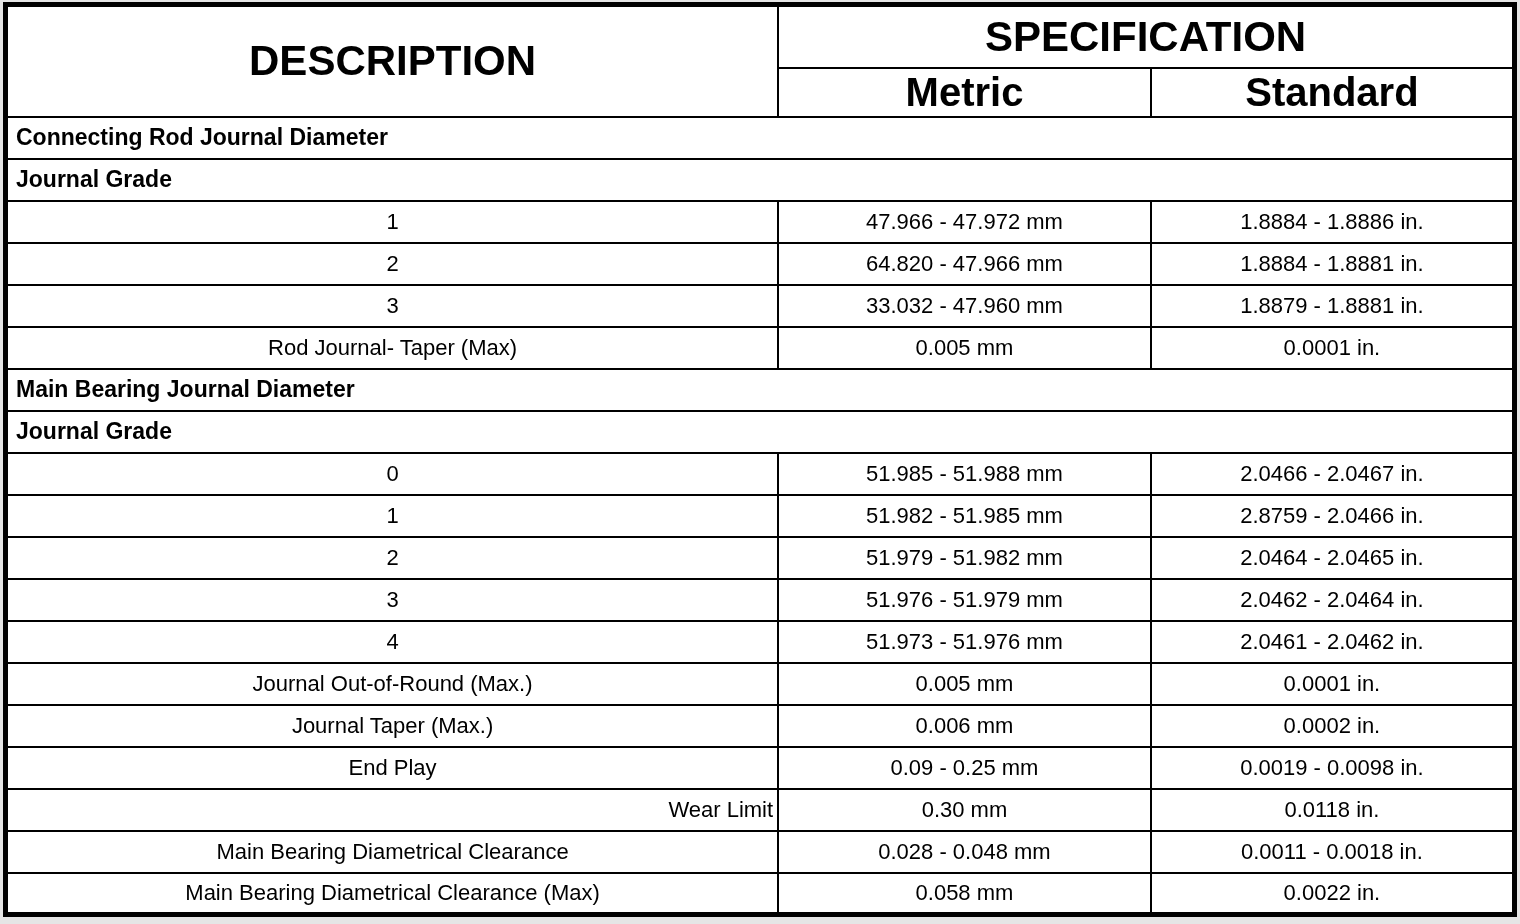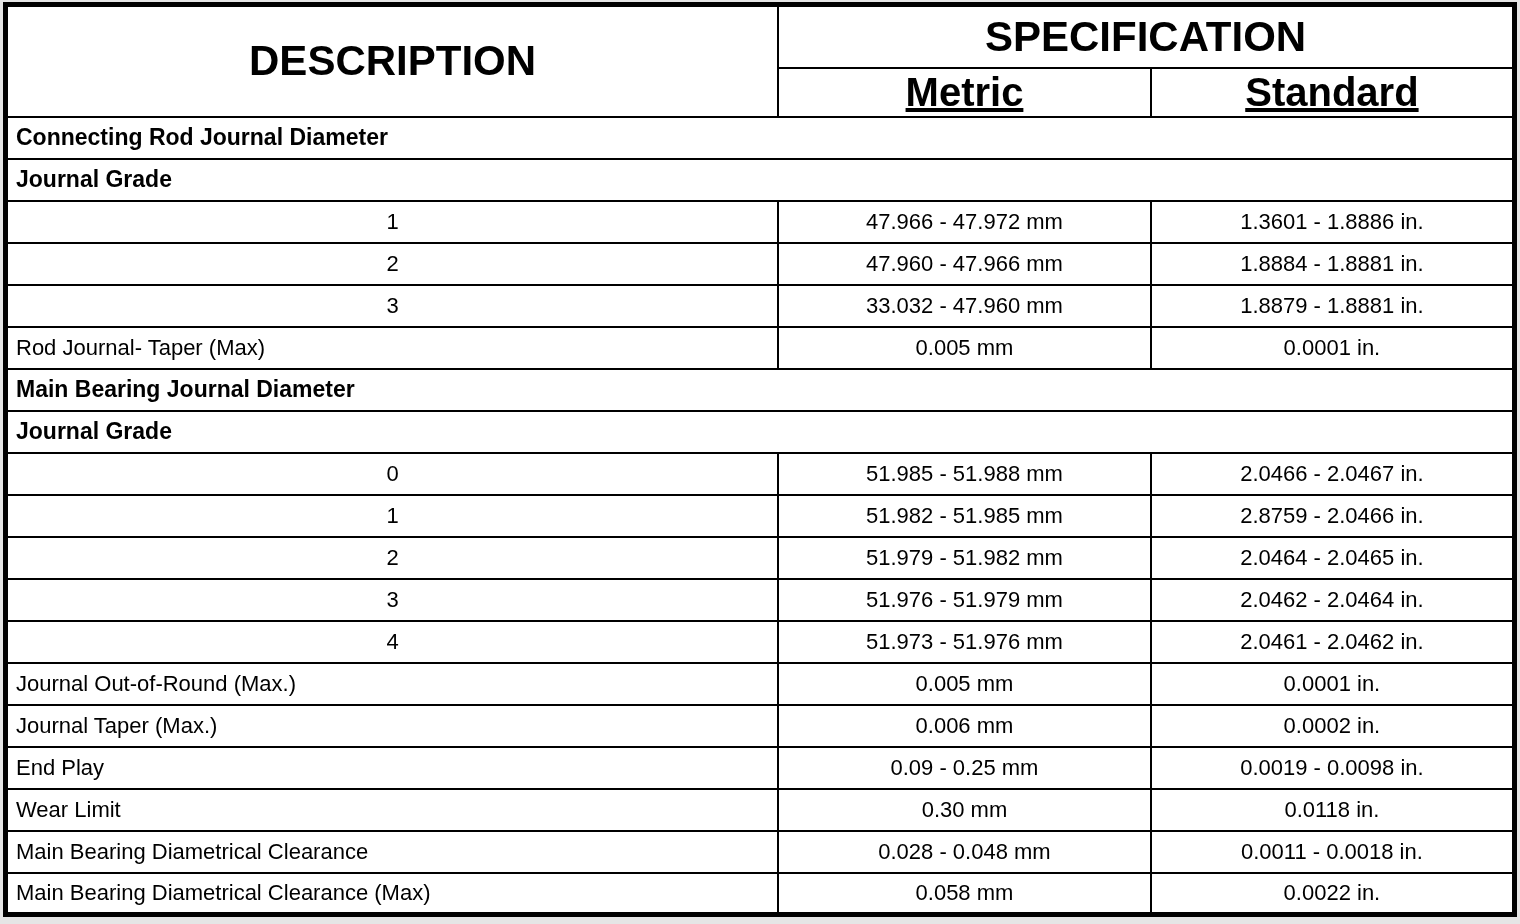--- a/index.html
+++ b/index.html
@@ -42,39 +42,38 @@
   }
   th.h-specification {
     font-size: 42px;
     height: 57px;
     margin-top: 24px;
   }
   th.h-sub {
     font-size: 40px;
     height: 41px;
     border-bottom-width: 4px;
-    text-decoration: underline;
   }
 
   tbody td {
     height: 42px;
     font-size: 22px;
     vertical-align: middle;
     padding: 2px 8px;
     overflow: hidden;
     white-space: nowrap;
   }
   td.section-cell {
     font-weight: bold;
     font-size: 23px;
     text-align: left;
   }
-  td.desc-cell.align-left   { text-align: left;   padding-left: 8px; }
+  td.desc-cell.align-left   { text-align: center;   padding-left: 8px; }
   td.desc-cell.align-center { text-align: center; }
-  td.desc-cell.align-right  { text-align: left;  padding-right: 4px; }
+  td.desc-cell.align-right  { text-align: right;  padding-right: 4px; }
   td.value-cell { text-align: center; margin-left: 10px; }
 </style>
 </head>
 <body>
 
 <div class="page">
   <table class="spec-table">
     <colgroup>
       <col style="width: 51.2%">
       <col style="width: 24.7%">
@@ -93,25 +92,25 @@
     <tbody>
         <tr>
           <td colspan="3" class="section-cell">Connecting Rod Journal Diameter</td>
         </tr>
         <tr>
           <td colspan="3" class="section-cell">Journal Grade</td>
         </tr>
         <tr>
           <td class="desc-cell align-center">1</td>
           <td class="value-cell">47.966 - 47.972 mm</td>
-          <td class="value-cell">1.3601 - 1.8886 in.</td>
+          <td class="value-cell">1.8884 - 1.8886 in.</td>
         </tr>
         <tr>
           <td class="desc-cell align-center">2</td>
-          <td class="value-cell">47.960 - 47.966 mm</td>
+          <td class="value-cell">64.820 - 47.966 mm</td>
           <td class="value-cell">1.8884 - 1.8881 in.</td>
         </tr>
         <tr>
           <td class="desc-cell align-center">3</td>
           <td class="value-cell">33.032 - 47.960 mm</td>
           <td class="value-cell">1.8879 - 1.8881 in.</td>
         </tr>
         <tr>
           <td class="desc-cell align-left">Rod Journal- Taper (Max)</td>
           <td class="value-cell">0.005 mm</td>

